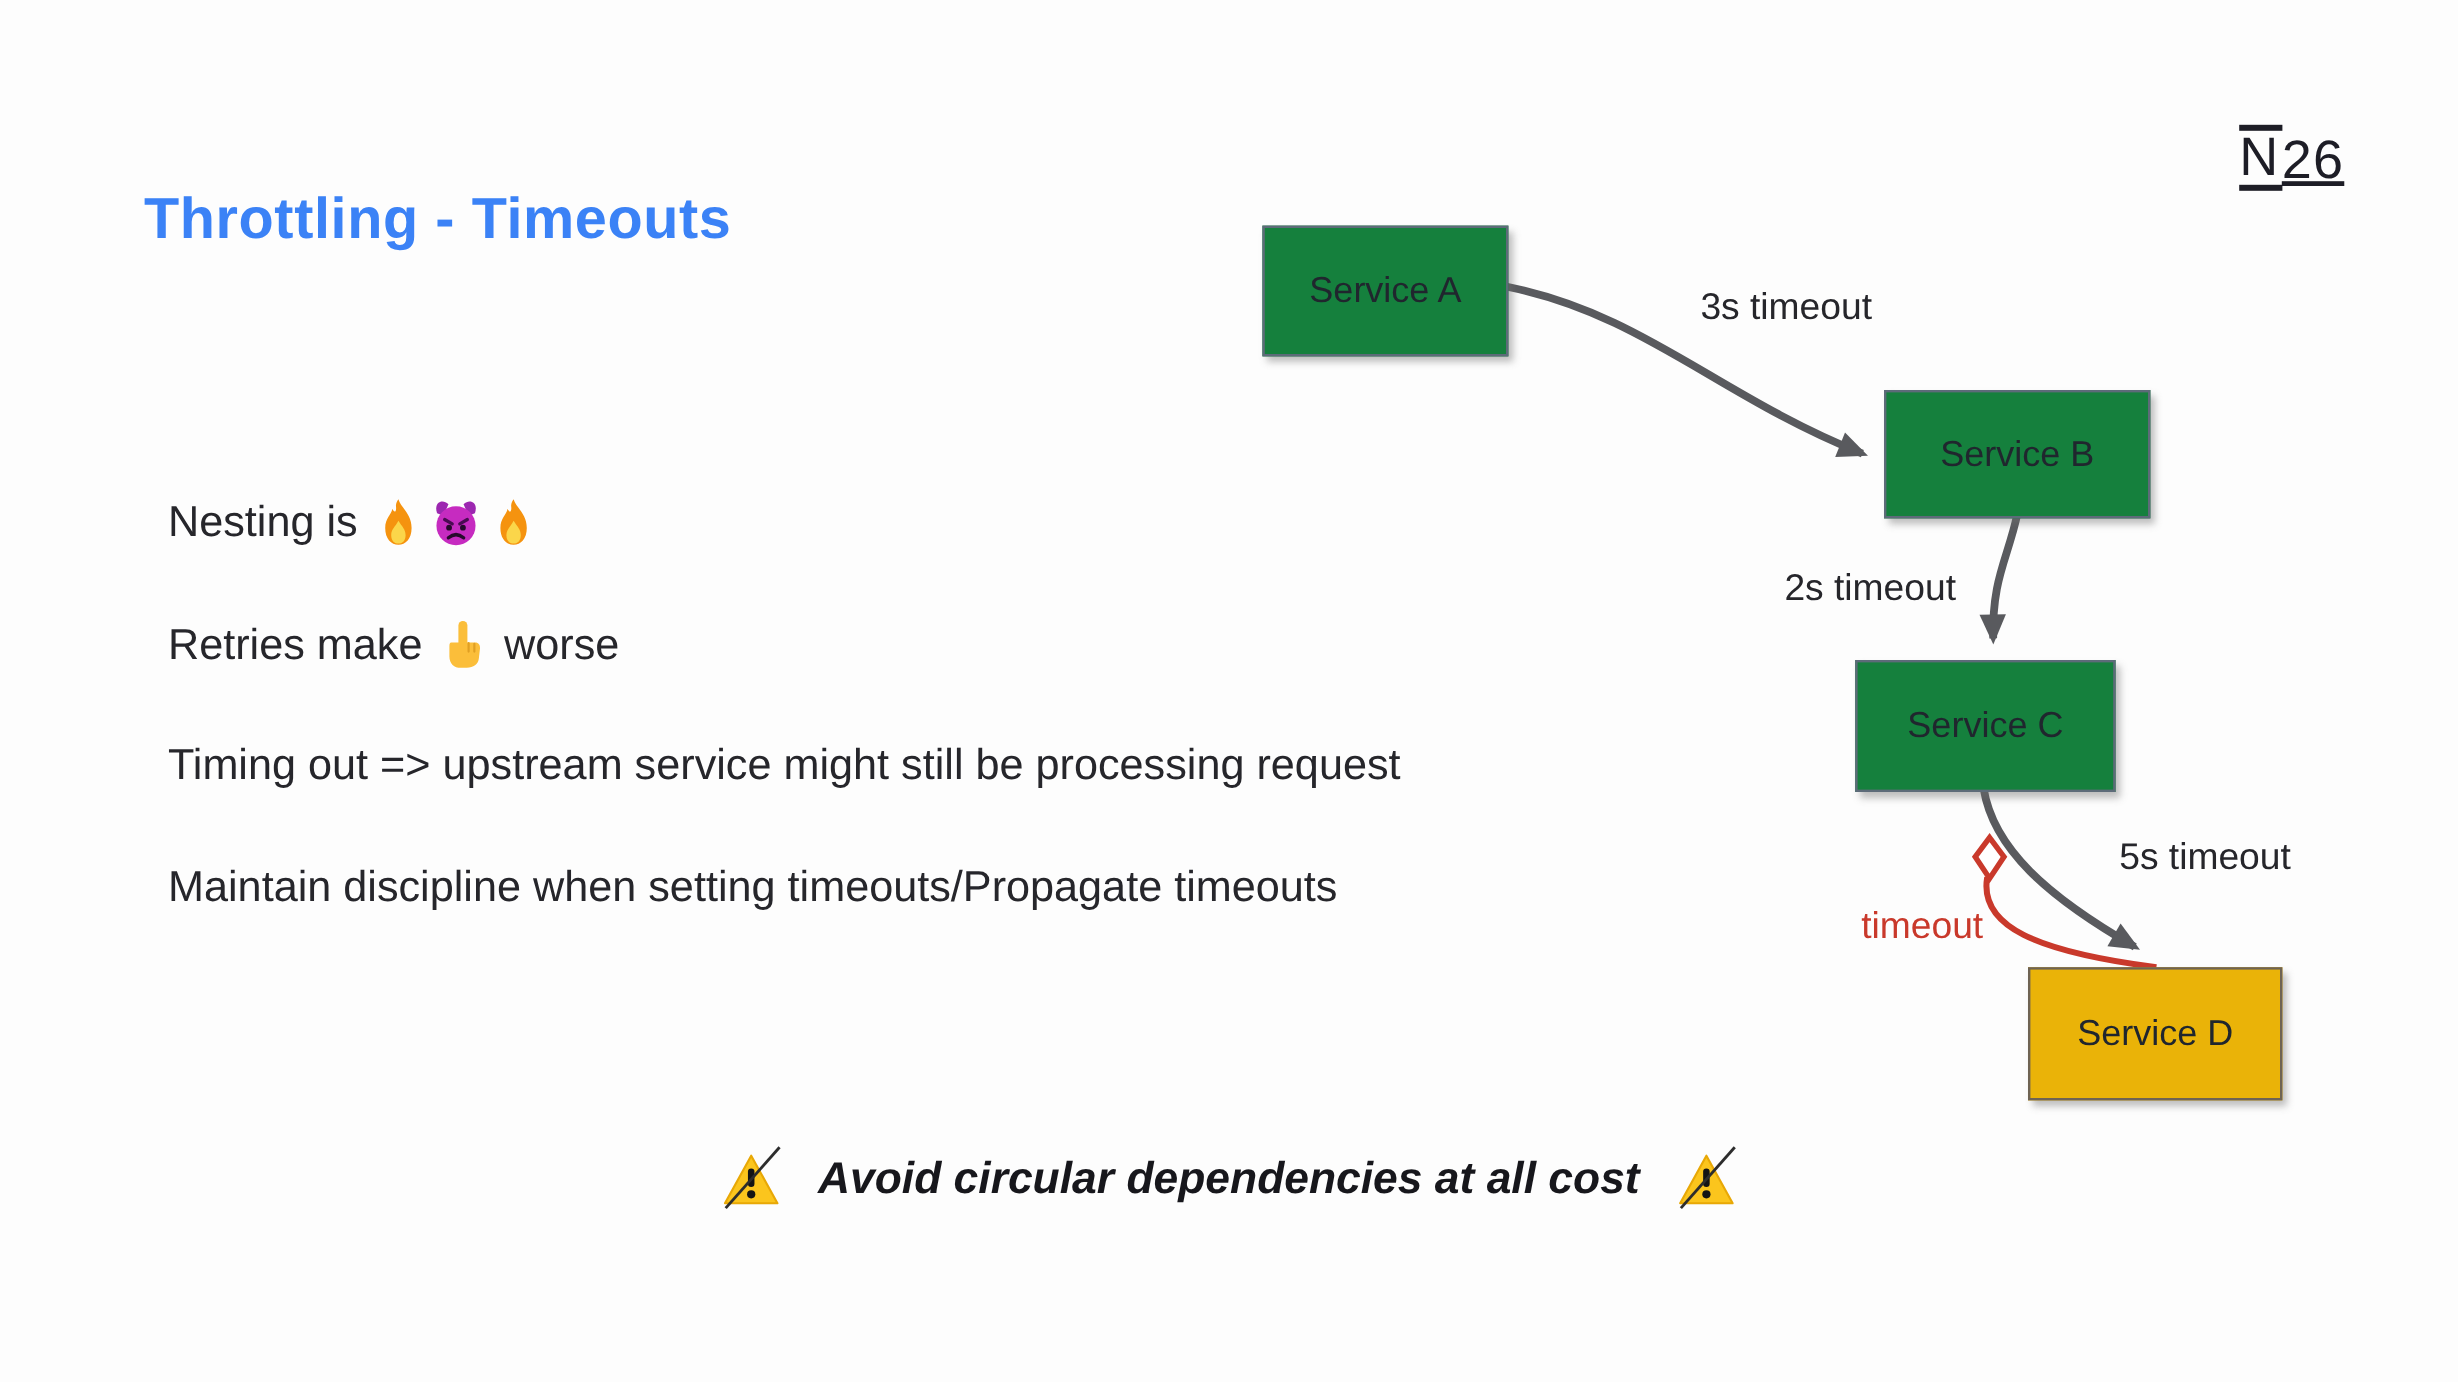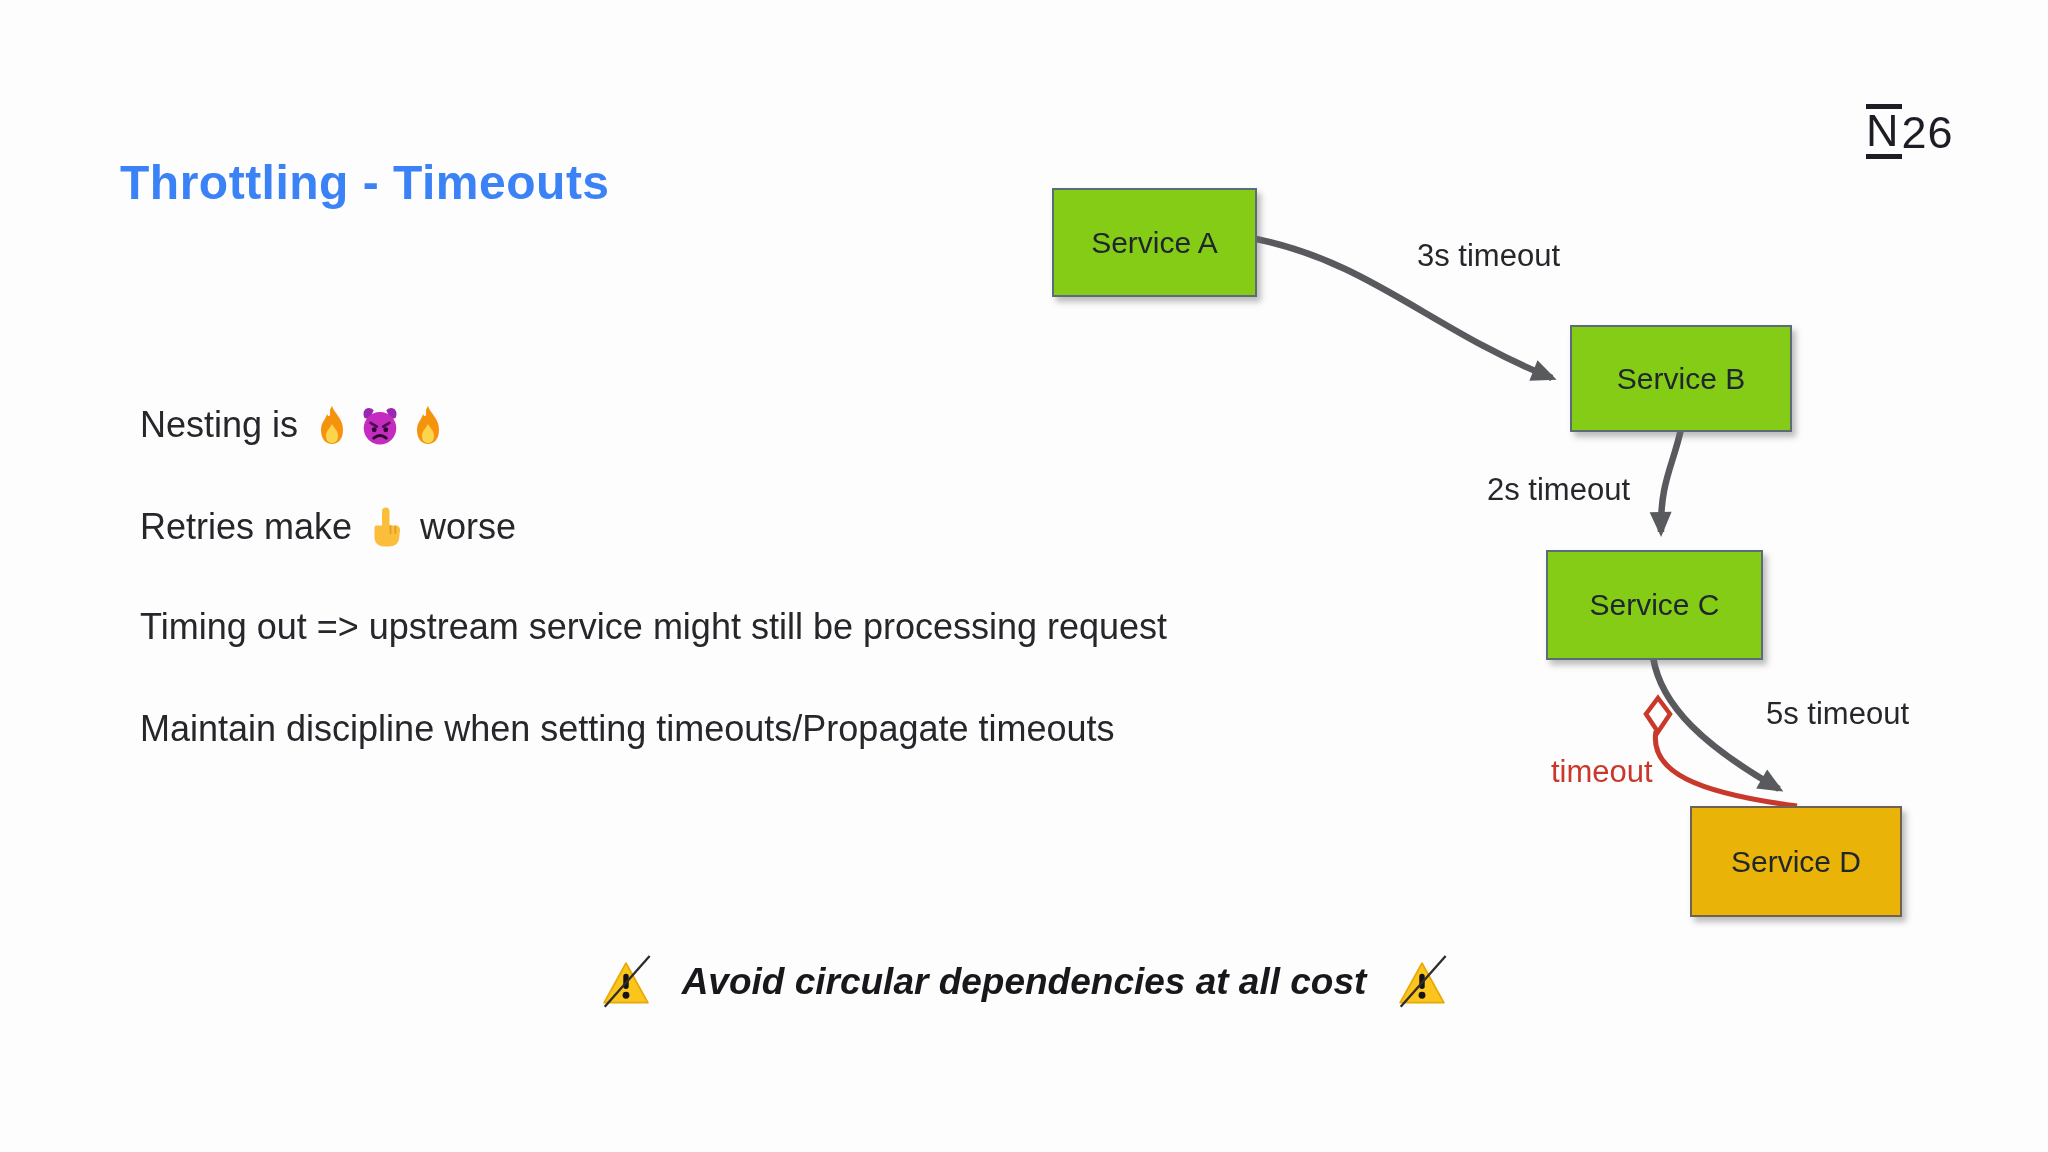--- a/index.html
+++ b/index.html
@@ -21,35 +21,35 @@
   .logo{
     position:absolute;left:1866px;top:104px;
     font-size:45px;font-weight:500;color:#1d1d26;letter-spacing:1px;line-height:1;
     display:flex;align-items:flex-start;
   }
   .logo-n{
     display:inline-block;line-height:.92;
     border-top:5px solid #1d1d26;border-bottom:5px solid #1d1d26;
     padding:1px 2px 3px 0;
   }
-  .logo-digits{display:inline-block;padding-top:6px;}
+  .logo-digits{display:inline-block;padding-top:6px;text-decoration:underline;}
 
   
   .bullet{
     position:absolute;left:140px;height:52px;
-    display:flex;align-items:flex-start;white-space:pre;
+    display:flex;align-items:flex-end;white-space:pre;
     font-size:36px;color:#26262b;
   }
   .bullet .em{}
   .emoji{width:42px;height:42px;margin:0 3px;flex:0 0 auto;}
 
   
   .node{
     position:absolute;display:flex;align-items:center;justify-content:center;
-    background:#84cc16;border:2.5px solid #5d6b79;
+    background:#15803d;border:2.5px solid #5d6b79;
     box-shadow:4px 5px 6px rgba(110,110,110,.45);
     font-size:30px;color:#20262e;
   }
   .node-d{background:#eab308;border-color:#6e6353;}
 
   
   .edge-label{
     position:absolute;font-size:31px;color:#26262b;white-space:nowrap;
   }
   .edge-label.red{color:#c9392b;}

